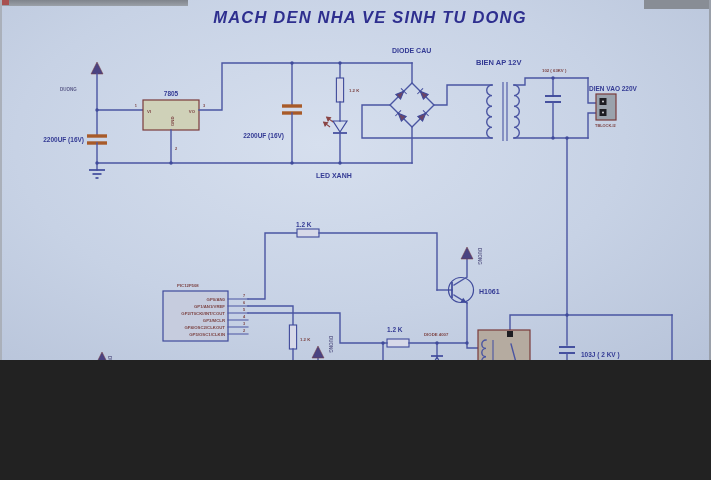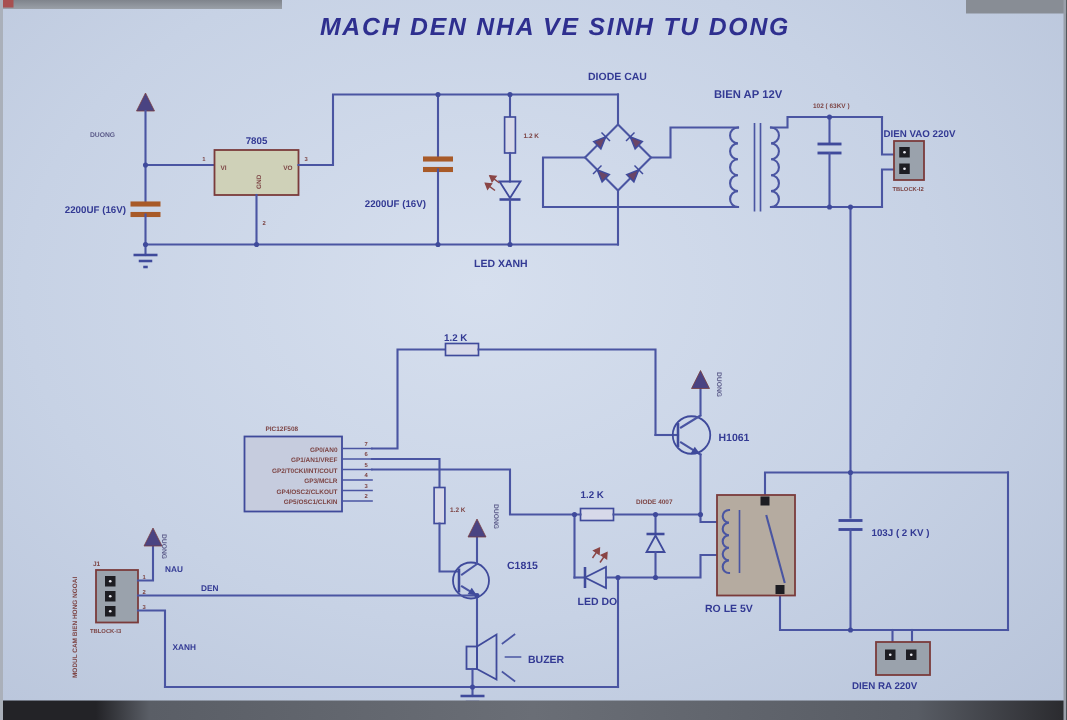--- a/index.html
+++ b/index.html
@@ -1,16 +1,16 @@
 <!DOCTYPE html>
 <html><head>
 <meta charset="utf-8">
 <style>
   html,body{margin:0;padding:0;background:#222;}
-  #stage{position:relative;width:711px;height:480px;overflow:hidden;
+  #stage{position:relative;width:711px;height:360px;overflow:hidden;
     font-family:"Liberation Sans",sans-serif;
     background:radial-gradient(ellipse at 45% 40%, #d6dfee 0%, #c7d2e5 55%, #b7c3d9 100%);}
   svg{position:absolute;left:0;top:0;}
   .w{stroke:#4a55a2;stroke-width:1.4;fill:none;stroke-linecap:square;}
   .w1{stroke:#4a55a2;stroke-width:1.1;fill:none;stroke-linecap:square;}
   .bar{stroke:#3f4a9b;stroke-width:1.7;fill:none;}
   .core{stroke:#4a55a2;stroke-width:1.1;fill:none;}
   .plate-or{stroke:#a85a28;stroke-width:3.4;fill:none;}
   .plate-nv{stroke:#3f4a9b;stroke-width:1.9;fill:none;}
   .res{fill:#d7d9e9;stroke:#3f4a9b;stroke-width:1.1;}

